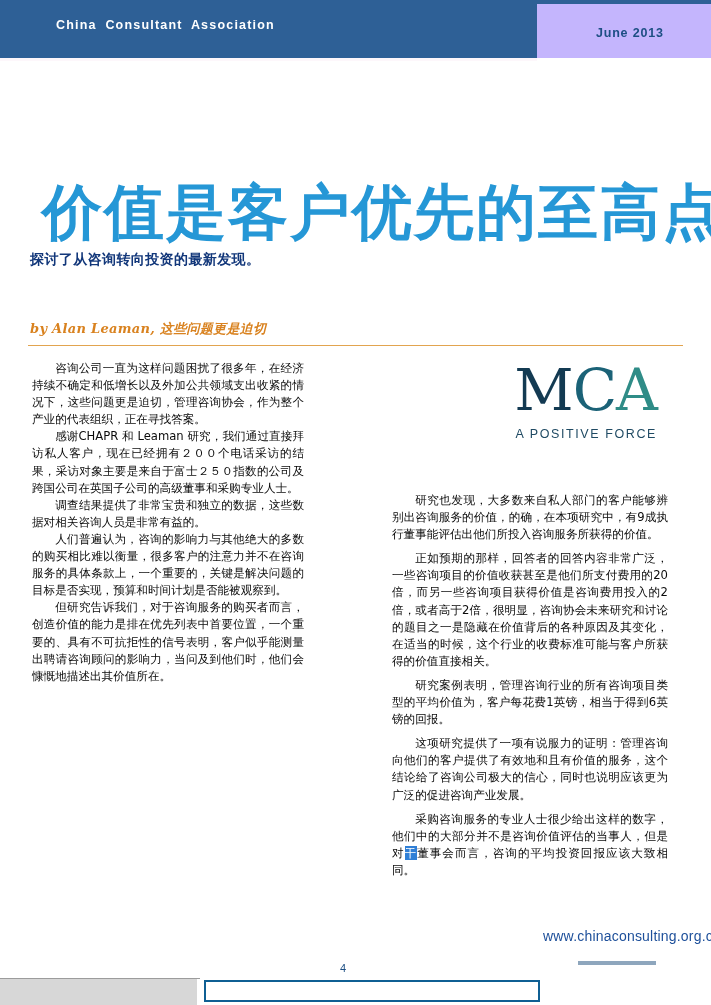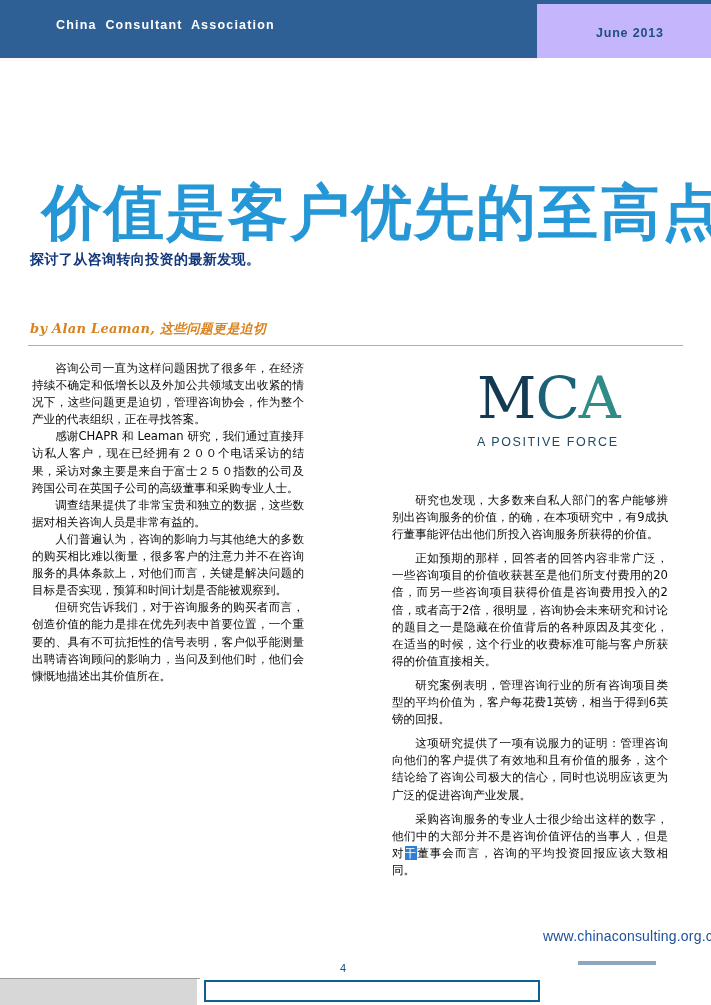--- a/index.html
+++ b/index.html
@@ -136,23 +136,23 @@
 
   .sel {
     background: #2f7fd6;
     color: #ffffff;
   }
 
   
   .mca-logo {
     position: absolute;
     left: 477px;
-    top: 368px;
+    top: 360px;
     width: 180px;
-    text-align: left;
+    text-align: right;
     user-select: none;
   }
   .mca-mark {
     font-family: "DejaVu Serif", "Liberation Serif", serif;
     font-size: 58px;
     line-height: 60px;
     letter-spacing: -1px;
     font-weight: normal;
   }
   .mca-m { color: #133a52; }
@@ -235,21 +235,21 @@
 
 <div class="article-subtitle">探讨了从咨询转向投资的最新发现。</div>
 
 <div class="byline">by Alan Leaman, 这些问题更是迫切</div>
 <div class="byline-rule"></div>
 
 <div class="col col-left">
   <p>咨询公司一直为这样问题困扰了很多年，在经济持续不确定和低增长以及外加公共领域支出收紧的情况下，这些问题更是迫切，管理咨询协会，作为整个产业的代表组织，正在寻找答案。</p>
   <p>感谢CHAPR 和 Leaman 研究，我们通过直接拜访私人客户，现在已经拥有２００个电话采访的结果，采访对象主要是来自于富士２５０指数的公司及跨国公司在英国子公司的高级董事和采购专业人士。</p>
   <p>调查结果提供了非常宝贵和独立的数据，这些数据对相关咨询人员是非常有益的。</p>
-  <p>人们普遍认为，咨询的影响力与其他绝大的多数的购买相比难以衡量，很多客户的注意力并不在咨询服务的具体条款上，对他们而言，关键是解决问题的目标是否实现，预算和时间计划是否能被观察到。</p>
+  <p>人们普遍认为，咨询的影响力与其他绝大的多数的购买相比难以衡量，很多客户的注意力并不在咨询服务的具体条款上，一个重要的，关键是解决问题的目标是否实现，预算和时间计划是否能被观察到。</p>
   <p>但研究告诉我们，对于咨询服务的购买者而言，创造价值的能力是排在优先列表中首要位置，一个重要的、具有不可抗拒性的信号表明，客户似乎能测量出聘请咨询顾问的影响力，当问及到他们时，他们会慷慨地描述出其价值所在。</p>
 </div>
 
 <div class="mca-logo">
   <div class="mca-mark"><span class="mca-m">M</span><span class="mca-c">C</span><span class="mca-a">A</span></div>
   <div class="mca-tag">
     <div>A POSITIVE FORCE</div>
   </div>
 </div>
 

